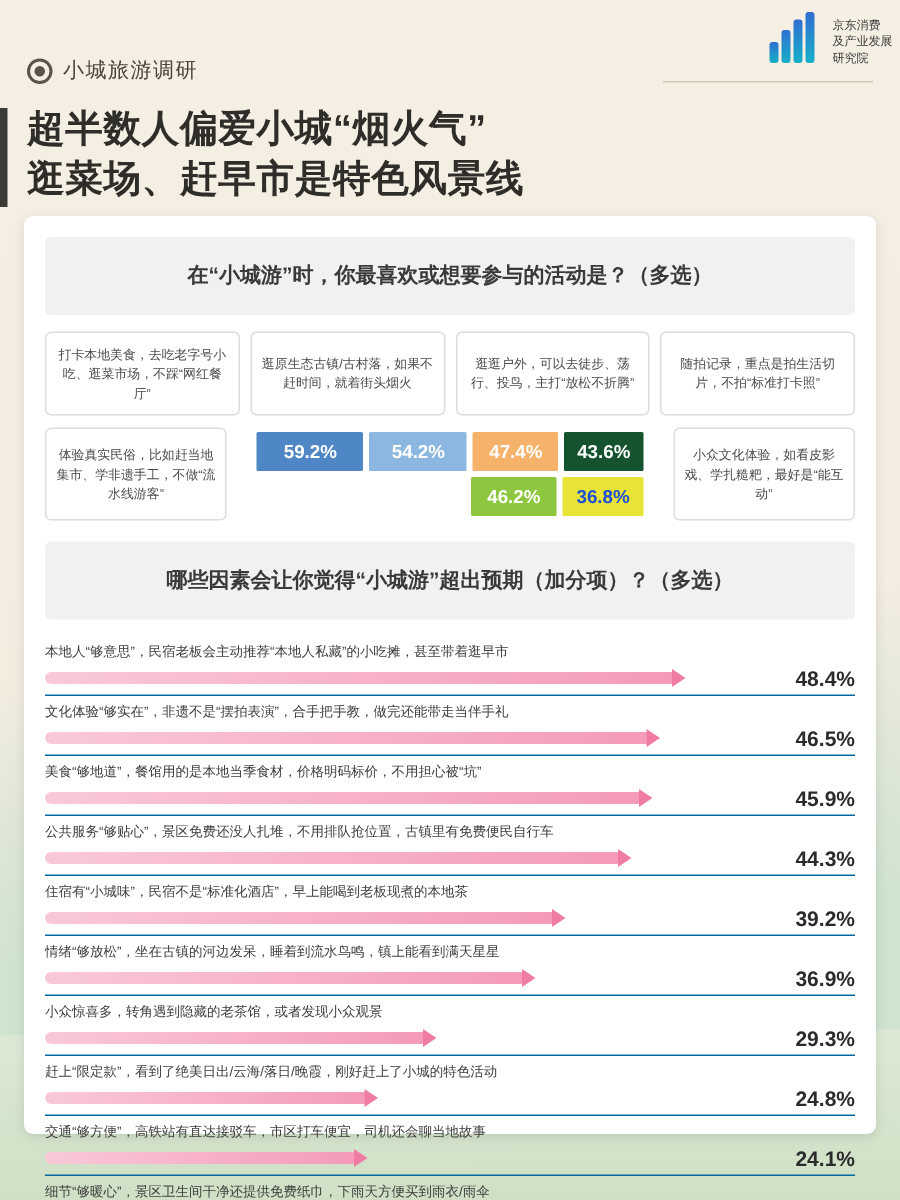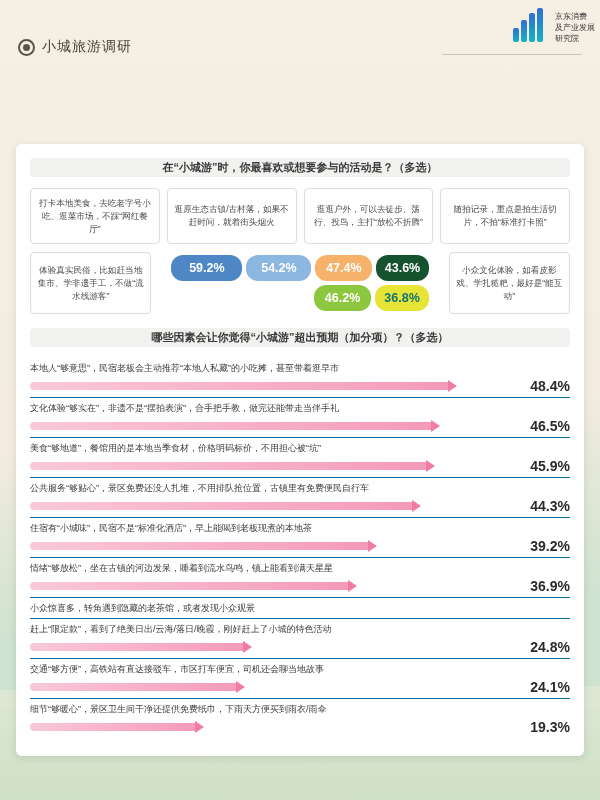--- a/index.html
+++ b/index.html
@@ -72,40 +72,40 @@
   }
 
   
   .card {
     position: absolute; left: 16px; right: 16px; top: 144px; bottom: 44px;
     background: #ffffff; border-radius: 6px;
     box-shadow: 0 2px 8px rgba(0,0,0,.10);
     padding: 14px 14px 10px 14px;
   }
   .q-title {
-    text-align: center; font-size: 11px; color: #3a3a3a; font-weight: bold;
-    background: #f1f1ef; border-radius: 4px; padding: 2px 6px; margin-bottom: 11px;
+    text-align: center; font-size: 14px; color: #3a3a3a; font-weight: bold;
+    background: #f1f1ef; border-radius: 4px; padding: 17px 6px; margin-bottom: 11px;
   }
 
   
   .notes { display: grid; grid-template-columns: repeat(4, 1fr); gap: 7px; }
   .note {
     border: 1px solid #dcdcdc; border-radius: 4px; padding: 6px 6px;
     font-size: 8.6px; line-height: 13px; color: #4b4b4b; text-align: center;
     min-height: 56px; display: flex; align-items: center; justify-content: center;
   }
   .notes2 { display: grid; grid-template-columns: 1fr 2.12fr 1fr; gap: 20px; margin-top: 8px; align-items: center; }
 
   
   .blocks { display: flex; flex-direction: column; gap: 4px; }
   .brow { display: flex; gap: 4px; }
   .blk {
     color: #fff; font-size: 12.5px; font-weight: bold;
     display: flex; align-items: center; justify-content: center;
-    border-radius: 12px; height: 26px;
+    border-radius: 1px; height: 26px;
   }
 
   
   .q-title2 { margin-top: 14px; }
 
   .bars { margin-top: 4px; }
   .bar-row { padding: 4px 0 3px 0; border-bottom: 1px solid #0369a1; }
   .bar-label { font-size: 9px; color: #3d3d3d; line-height: 13px; }
   .bar-line { display: flex; align-items: center; gap: 8px; margin-top: 3px; }
   .bar-track { flex: 1; height: 8px; position: relative; }
@@ -144,20 +144,26 @@
         </span>
       <span class="logo-txt">
         <span>京东消费</span><br>
         <span>及产业发展</span><br>
         <span>研究院</span>
       </span>
     </div>
     <div class="hdr-rule"></div>
   </div>
 
+  <div class="title-wrap">
+    <h1>
+      <span>超半数人偏爱小城“烟火气”</span><br>
+      <span>逛菜场、赶早市是特色风景线</span>
+    </h1>
+  </div>
 
   <div class="card">
 
     <div class="q-title">在“小城游”时，你最喜欢或想要参与的活动是？（多选）</div>
 
     <div class="notes">
       <div class="note">打卡本地美食，去吃老字号小吃、逛菜市场，不踩“网红餐厅”</div>
       <div class="note">逛原生态古镇/古村落，如果不赶时间，就着街头烟火</div>
       <div class="note">逛逛户外，可以去徒步、荡行、投鸟，主打“放松不折腾”</div>
       <div class="note">随拍记录，重点是拍生活切片，不拍“标准打卡照”</div>
@@ -169,21 +175,21 @@
       <div class="blocks">
         <div class="brow">
           <div class="blk" style="flex:59.2; background:#4f86c6;">59.2%</div>
           <div class="blk" style="flex:54.2; background:#8bb7e0;">54.2%</div>
           <div class="blk" style="flex:47.4; background:#f6b26b;">47.4%</div>
           <div class="blk" style="flex:43.6; background:#14532d;">43.6%</div>
         </div>
         <div class="brow">
           <div class="blk" style="flex:113.4; background:#ffffff;"></div>
           <div class="blk" style="flex:47.4; background:#8dc63f;">46.2%</div>
-          <div class="blk" style="flex:43.6; background:#e8e337; color:#0f766e;text-align:right;">36.8%</div>
+          <div class="blk" style="flex:43.6; background:#e8e337; color:#1d4ed8;text-align:right;">36.8%</div>
         </div>
       </div>
 
       <div class="note" style="min-height:62px">小众文化体验，如看皮影戏、学扎糙粑，最好是“能互动”</div>
     </div>
 
     <div class="q-title q-title2">哪些因素会让你觉得“小城游”超出预期（加分项）？（多选）</div>
 
     <div class="bars">
 
@@ -242,20 +248,26 @@
         <div class="bar-line">
           <div class="bar-track">
               <div class="bar-fill" style="width:67.1%"></div>
             </div>
           <div class="bar-val">36.9%</div>
         </div>
       </div>
 
       <div class="bar-row">
         <div class="bar-label">小众惊喜多，转角遇到隐藏的老茶馆，或者发现小众观景</div>
+        <div class="bar-line">
+          <div class="bar-track">
+              <div class="bar-fill" style="width:53.3%"></div>
+            </div>
+          <div class="bar-val">29.3%</div>
+        </div>
       </div>
 
       <div class="bar-row">
         <div class="bar-label">赶上“限定款”，看到了绝美日出/云海/落日/晚霞，刚好赶上了小城的特色活动</div>
         <div class="bar-line">
           <div class="bar-track">
               <div class="bar-fill" style="width:45.1%"></div>
             </div>
           <div class="bar-val">24.8%</div>
         </div>

